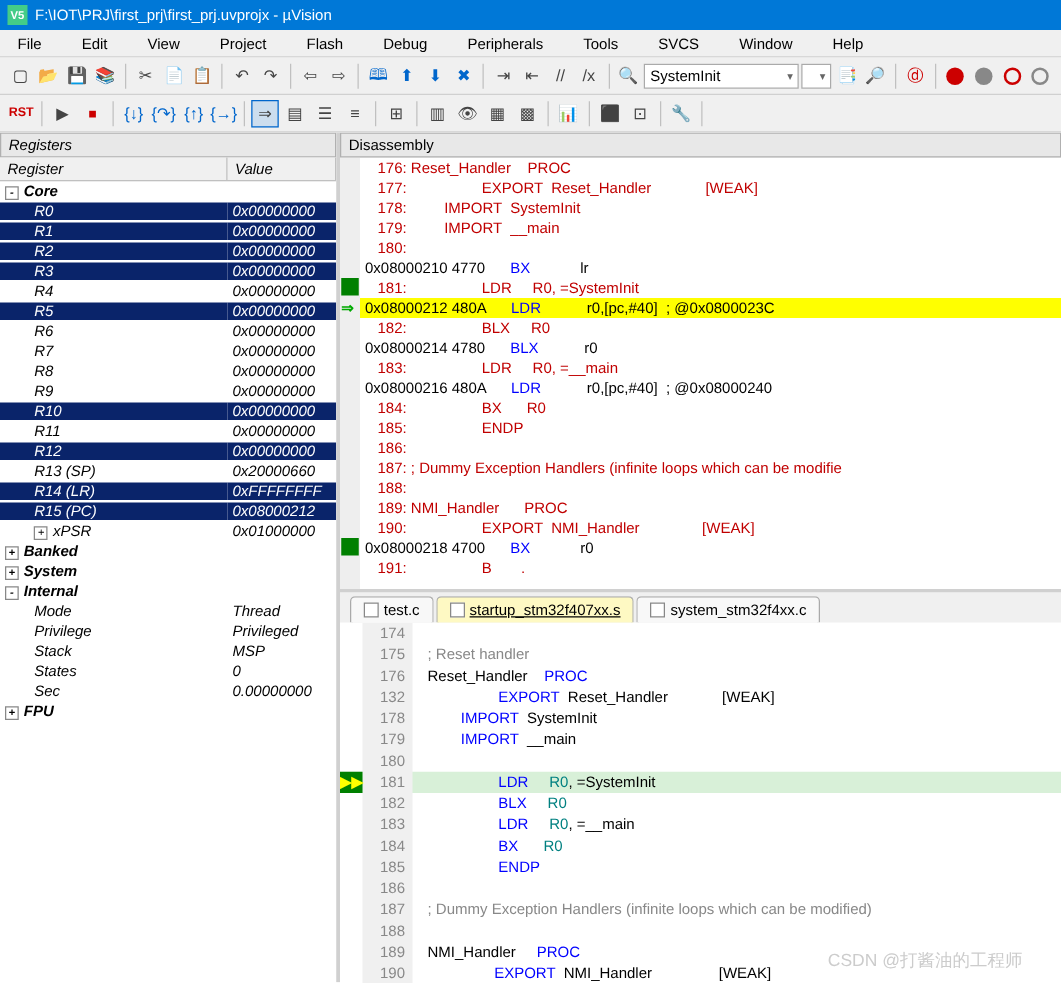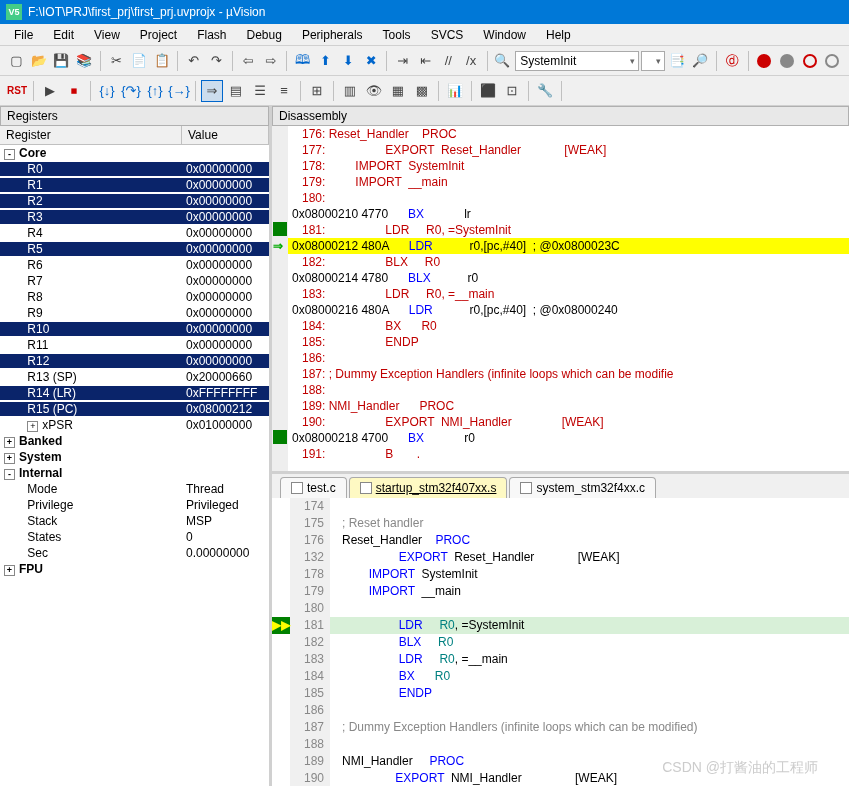--- a/index.html
+++ b/index.html
@@ -1,30 +1,30 @@
 <!DOCTYPE html>
 <html><head>
 <meta charset="utf-8">
 <style>
 * { margin:0; padding:0; box-sizing:border-box; font-family:"Segoe UI",Tahoma,sans-serif; font-size:12px; }
 body { background:#fff; width:849px; height:786px; overflow:hidden; display:flex; flex-direction:column; }
 .titlebar { background:#0078d7; color:#fff; height:24px; display:flex; align-items:center; padding:0 6px; }
 .titlebar .icon { width:16px; height:16px; background:#4c8; margin-right:6px; display:flex; align-items:center; justify-content:center; font-size:9px; font-weight:bold; }
-.menubar { background:#f0f0f0; height:22px; display:flex; align-items:center; gap:4px; padding:0 6px; border-bottom:1px solid #d0d0d0; }
+.menubar { background:#f0f0f0; height:22px; display:flex; align-items:center; gap:16px; padding:0 6px; border-bottom:1px solid #d0d0d0; }
 .menubar span { padding:2px 8px; cursor:default; }
 .toolbar { background:#f0f0f0; height:30px; display:flex; align-items:center; gap:2px; padding:0 6px; border-bottom:1px solid #d0d0d0; }
 .toolbar .btn { width:22px; height:22px; display:flex; align-items:center; justify-content:center; font-size:13px; color:#444; }
 .toolbar .sep { width:1px; height:20px; background:#c0c0c0; margin:0 3px; }
 .toolbar .dd { border:1px solid #aaa; background:#fff; height:20px; padding:0 18px 0 4px; display:flex; align-items:center; position:relative; }
 .toolbar .dd::after { content:"▾"; position:absolute; right:4px; font-size:9px; color:#666; }
 .toolbar .bp { width:14px; height:14px; border-radius:50%; }
 .main { flex:1; display:flex; overflow:hidden; }
 .pane { display:flex; flex-direction:column; overflow:hidden; }
 .pane-hdr { background:#e8e8e8; border:1px solid #b0b0b0; padding:2px 6px; font-weight:normal; height:20px; display:flex; align-items:center; }
-.left { width:272px; border-right:3px solid #d0d0d0; }
+.left { width:272px; border-right:3px solid #d0d0d0;font-style:italic; }
 .reg-head { display:flex; background:#f0f0f0; border-bottom:1px solid #c0c0c0; }
 .reg-head div { padding:2px 6px; border-right:1px solid #c0c0c0; }
 .reg-head .c1 { width:182px; } .reg-head .c2 { flex:1; }
 .reg-body { flex:1; overflow:auto; font-family:"Courier New",monospace; font-size:12px; }
 .rrow { display:flex; height:16px; align-items:center; white-space:pre; }
 .rrow .nm { width:182px; padding-left:4px; } .rrow .vl { flex:1; padding-left:4px; }
 .rrow.sel .nm, .rrow.sel .vl { background:#0a246a; color:#fff; }
 .rrow.grp { font-weight:bold; }
 .exp { width:11px; height:11px; border:1px solid #888; display:inline-flex; align-items:center; justify-content:center; font-size:9px; line-height:1; margin-right:4px; background:#fff; color:#000; }
 .right { flex:1; display:flex; flex-direction:column; }

